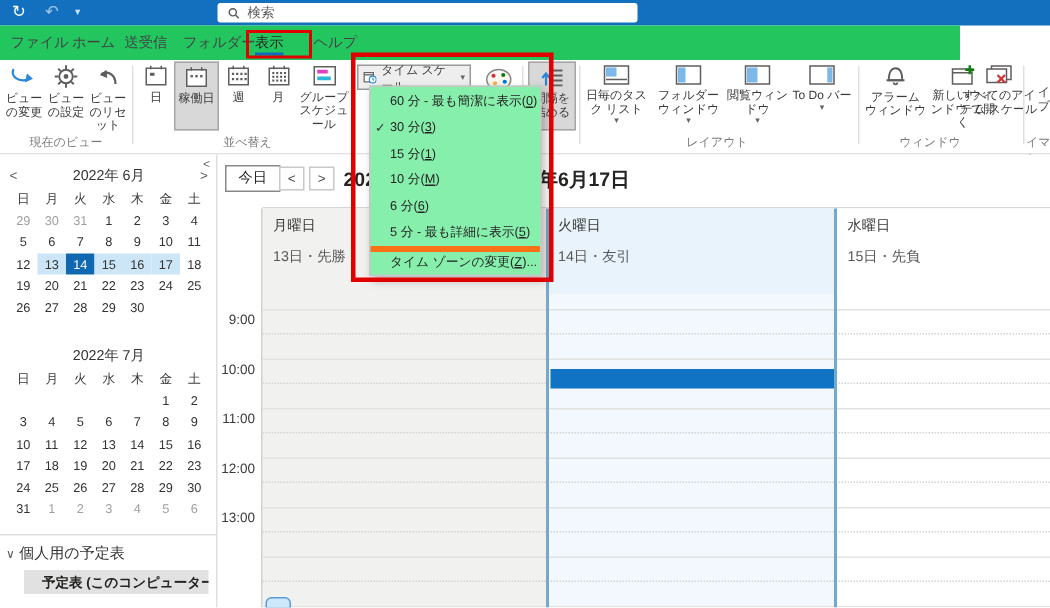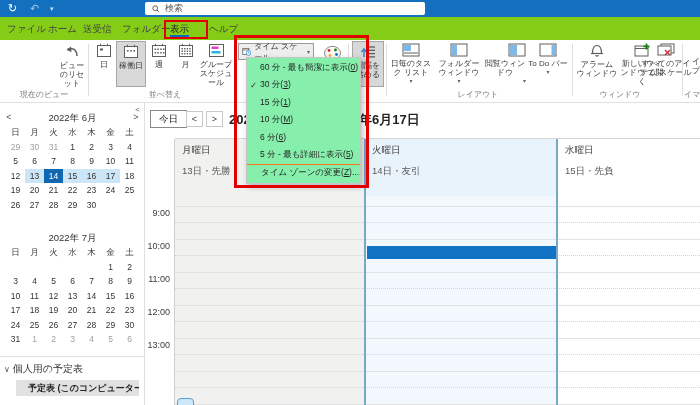--- a/index.html
+++ b/index.html
@@ -8,21 +8,21 @@
 
   
   .titlebar { position:absolute; left:0; top:0; width:700px; height:17px; background:#1270be; }
   .tb-icon { position:absolute; top:1px; color:#fff; font-size:11px; line-height:15px; }
   .tb-undo { color:#9fc6e8; }
   .tb-caret { font-size:7px; line-height:16px; color:#cfe3f5; }
   .searchbox { position:absolute; left:145px; top:2px; width:280px; height:13px; background:#fff; border-radius:2px; display:flex; align-items:center; gap:5px; padding-left:7px; }
   .searchbox .ph { font-size:9px; color:#5a5a5a;text-align:center; }
 
   
-  .tabrow { position:absolute; left:0; top:17px; width:700px; height:23px; background:#84cc16; }
+  .tabrow { position:absolute; left:0; top:17px; width:640px; height:23px; background:#22c55e; }
   .tab { position:absolute; top:3px; height:17px; font-size:9.5px; color:#444; line-height:17px; }
   .tab.sel { color:#252423; }
   .tab.sel .underline { position:absolute; left:0; right:0; bottom:0px; height:2px; background:#0f6cbd; }
   .annot { position:absolute; border:2.5px solid #e00000; z-index:60; pointer-events:none; }
 
   
   .ribbon { position:absolute; left:0; top:40px; width:700px; height:63px; background:#fff; border-bottom:1px solid #e1dfdd; }
   .rbtn { position:absolute; top:1px; height:46px; display:flex; flex-direction:column; align-items:center; font-size:8px; line-height:9px; color:#3b3a39; text-align:center; }
   .rbtn svg { margin:2px 0 2px; flex:none; }
   .rbtn .lbl { white-space:normal; }
@@ -31,21 +31,21 @@
   .rsep { position:absolute; top:4px; width:1px; height:52px; background:#e1dfdd; }
   .ts-btn { position:absolute; left:238px; top:3px; width:76px; height:17px; border:1px solid #9a9a9a; background:#eeeeee; display:flex; align-items:center; gap:3px; padding:0 3px; font-size:8px; color:#3b3a39; }
   .caret { font-size:6px; color:#666; }
   .palette-btn { position:absolute; left:319px; top:3px; width:26px; height:20px; display:flex; align-items:center; justify-content:center; }
 
   
   .menu { position:absolute; left:246px; top:57px; width:115px; background:#86efac; border:1px solid #c6c6c6; box-shadow:2px 3px 6px rgba(0,0,0,0.25); z-index:50; padding:1px 0; }
   .mi { display:flex; align-items:center; height:17.5px; }
   .mi-check { width:13px; text-align:center; font-size:8.5px; color:#333; flex:none; }
   .mi-text { font-size:8.5px; color:#252423; white-space:nowrap; }
-  .sep-before { border-top:1px solid #f97316;justify-content:center; }
+  .sep-before { border-top:4px solid #f97316; }
 
   
   .leftpane { position:absolute; left:0; top:103px; width:145px; height:302px; background:#fff; border-right:1px solid #e1dfdd; }
   .lp-collapse { position:absolute; right:4px; top:2px; font-size:8px; color:#666; }
   .mc { position:absolute; left:6px; width:133px; }
   .mc-title { position:relative; height:15px; text-align:center; font-size:9.5px; color:#333; line-height:15px; }
   .mc-nav { position:absolute; top:0; font-size:9px; color:#555; width:10px; text-align:center; }
   .mc-grid { display:grid; grid-template-columns:repeat(7,19px); }
   .mc-cell { height:14.5px; line-height:14.5px; text-align:center; font-size:8.5px; color:#333; }
   .mc-wd { color:#3b3a39; }
@@ -102,20 +102,44 @@
     <span class="tab" style="left:48px;text-align:center;">ホーム</span>
     <span class="tab" style="left:83px;">送受信</span>
     <span class="tab" style="left:122px;">フォルダー</span>
     <span class="tab sel" style="left:170px;"><span>表示</span><span class="underline"></span></span>
     <span class="tab" style="left:209px;">ヘルプ</span>
   </div>
   <div class="annot" style="left:164px; top:20px; width:44px; height:19px;"></div>
 
   <div class="ribbon">
 
+    <div class="rbtn" style="left:2px; width:28px;">
+      <svg width="20" height="16" viewBox="0 0 20 16">
+          <path d="M3 3 C1 8 6 12 13 10" fill="none" stroke="#2b88d8" stroke-width="1.5"></path>
+          <path d="M12 6 L16 9.5 L10.5 12 Z" fill="#2b88d8"></path>
+        </svg>
+      <span class="lbl">ビューの変更</span>
+    </div>
+    <div class="rbtn" style="left:30px; width:28px;">
+      <svg width="16" height="16" viewBox="0 0 16 16">
+          <circle cx="8" cy="8" r="4.5" fill="none" stroke="#5f5e5c" stroke-width="1.3"></circle>
+          <circle cx="8" cy="8" r="1.6" fill="#5f5e5c"></circle>
+          <g stroke="#5f5e5c" stroke-width="1.3">
+            <line x1="8" y1="0.5" x2="8" y2="3"></line>
+            <line x1="8" y1="13" x2="8" y2="15.5"></line>
+            <line x1="0.5" y1="8" x2="3" y2="8"></line>
+            <line x1="13" y1="8" x2="15.5" y2="8"></line>
+            <line x1="2.8" y1="2.8" x2="4.6" y2="4.6"></line>
+            <line x1="11.4" y1="11.4" x2="13.2" y2="13.2"></line>
+            <line x1="2.8" y1="13.2" x2="4.6" y2="11.4"></line>
+            <line x1="11.4" y1="4.6" x2="13.2" y2="2.8"></line>
+          </g>
+        </svg>
+      <span class="lbl">ビューの設定</span>
+    </div>
     <div class="rbtn" style="left:58px; width:28px;">
       <svg width="16" height="16" viewBox="0 0 16 16">
           <path d="M13 13 C13 6 7 4 3.5 6.5" fill="none" stroke="#5f5e5c" stroke-width="1.5"></path>
           <path d="M7 3.5 L2.5 7 L7.5 9 Z" fill="#5f5e5c"></path>
         </svg>
       <span class="lbl">ビューのリセット</span>
     </div>
     <div class="rgroup" style="left:2px; width:84px;">現在のビュー</div>
     <div class="rsep" style="left:88px;"></div>
 
@@ -239,21 +263,21 @@
       <span class="caret">▾</span>
     </div>
     <div class="rbtn" style="left:436px; width:46px;">
       <svg width="18" height="14" viewBox="0 0 18 14">
           <rect x="1" y="1" width="16" height="12" fill="#fff" stroke="#5f5e5c"></rect>
           <rect x="2" y="2" width="5" height="10" fill="#7cb9e8"></rect>
         </svg>
       <span class="lbl">フォルダー ウィンドウ</span>
       <span class="caret">▾</span>
     </div>
-    <div class="rbtn" style="left:484px; width:42px;align-items:flex-end;">
+    <div class="rbtn" style="left:484px; width:42px;">
       <svg width="18" height="14" viewBox="0 0 18 14">
           <rect x="1" y="1" width="16" height="12" fill="#fff" stroke="#5f5e5c"></rect>
           <rect x="2" y="2" width="7" height="10" fill="#7cb9e8"></rect>
         </svg>
       <span class="lbl">閲覧ウィンドウ</span>
       <span class="caret">▾</span>
     </div>
     <div class="rbtn" style="left:528px; width:40px;">
       <svg width="18" height="14" viewBox="0 0 18 14">
           <rect x="1" y="1" width="16" height="12" fill="#fff" stroke="#5f5e5c"></rect>

